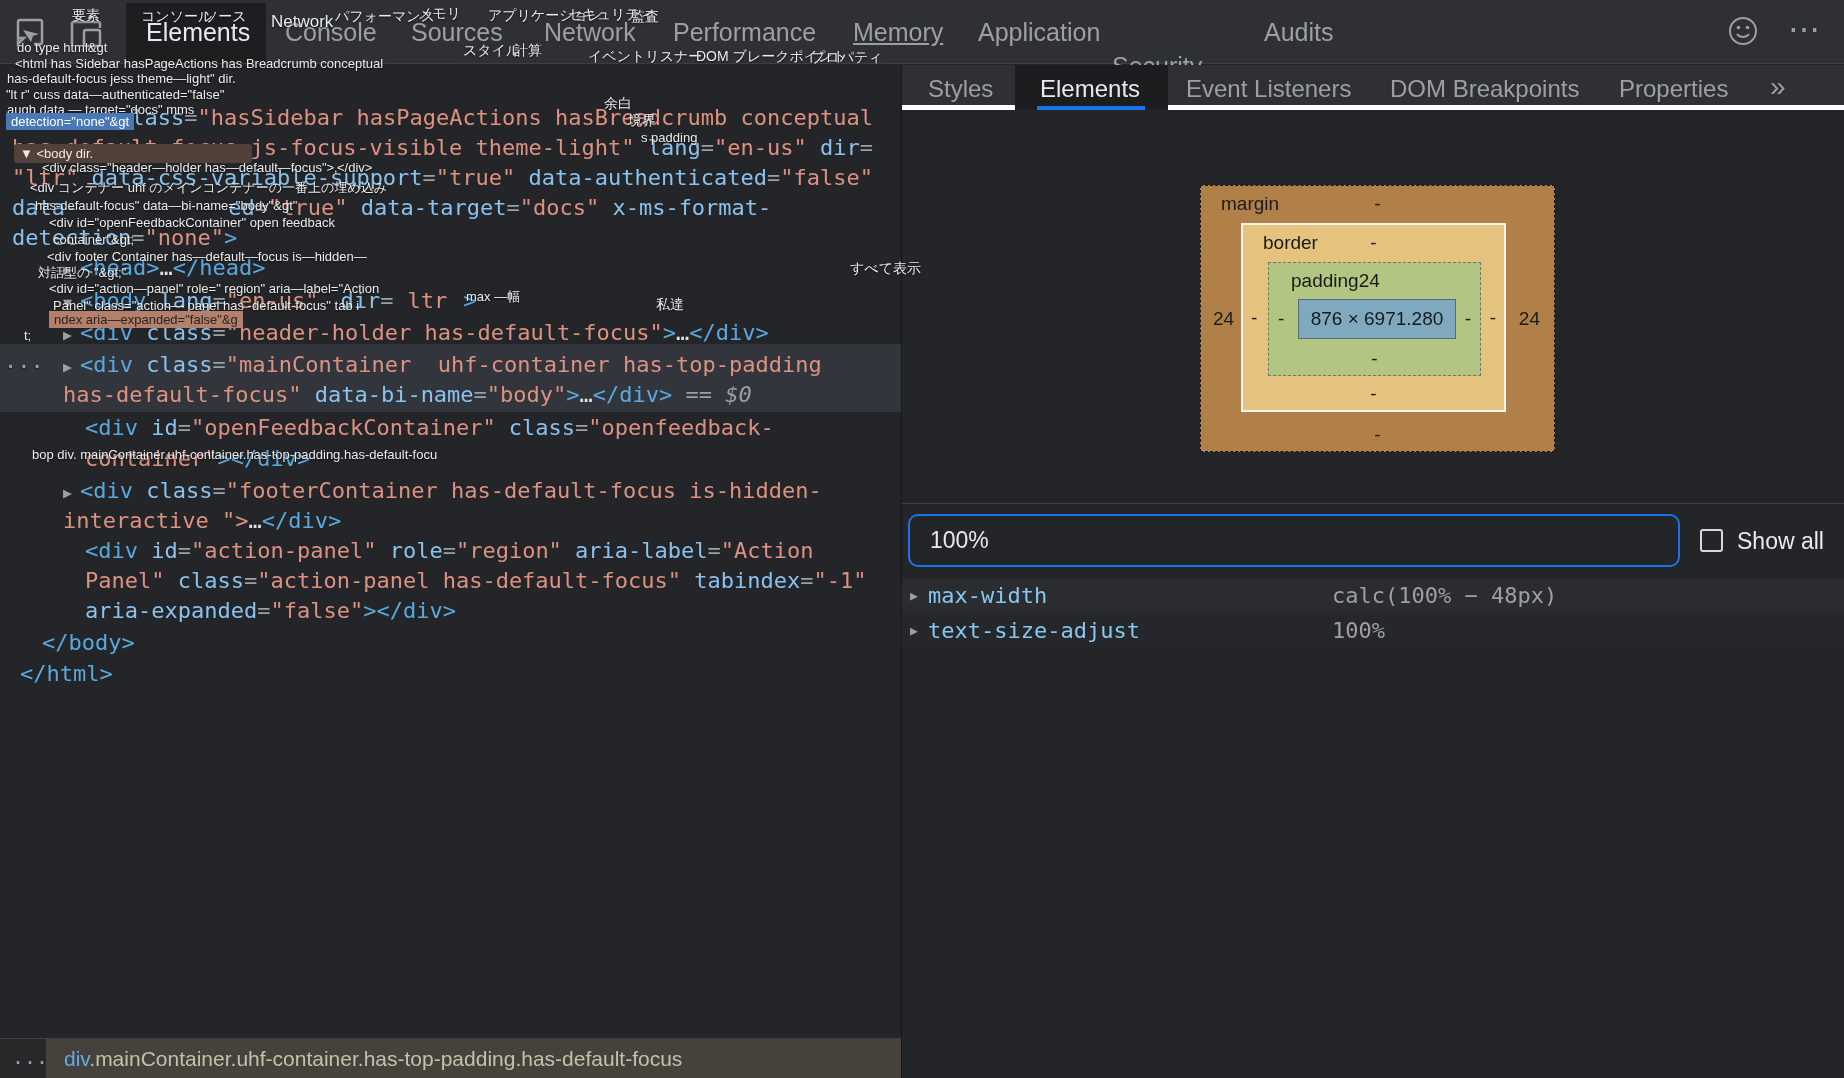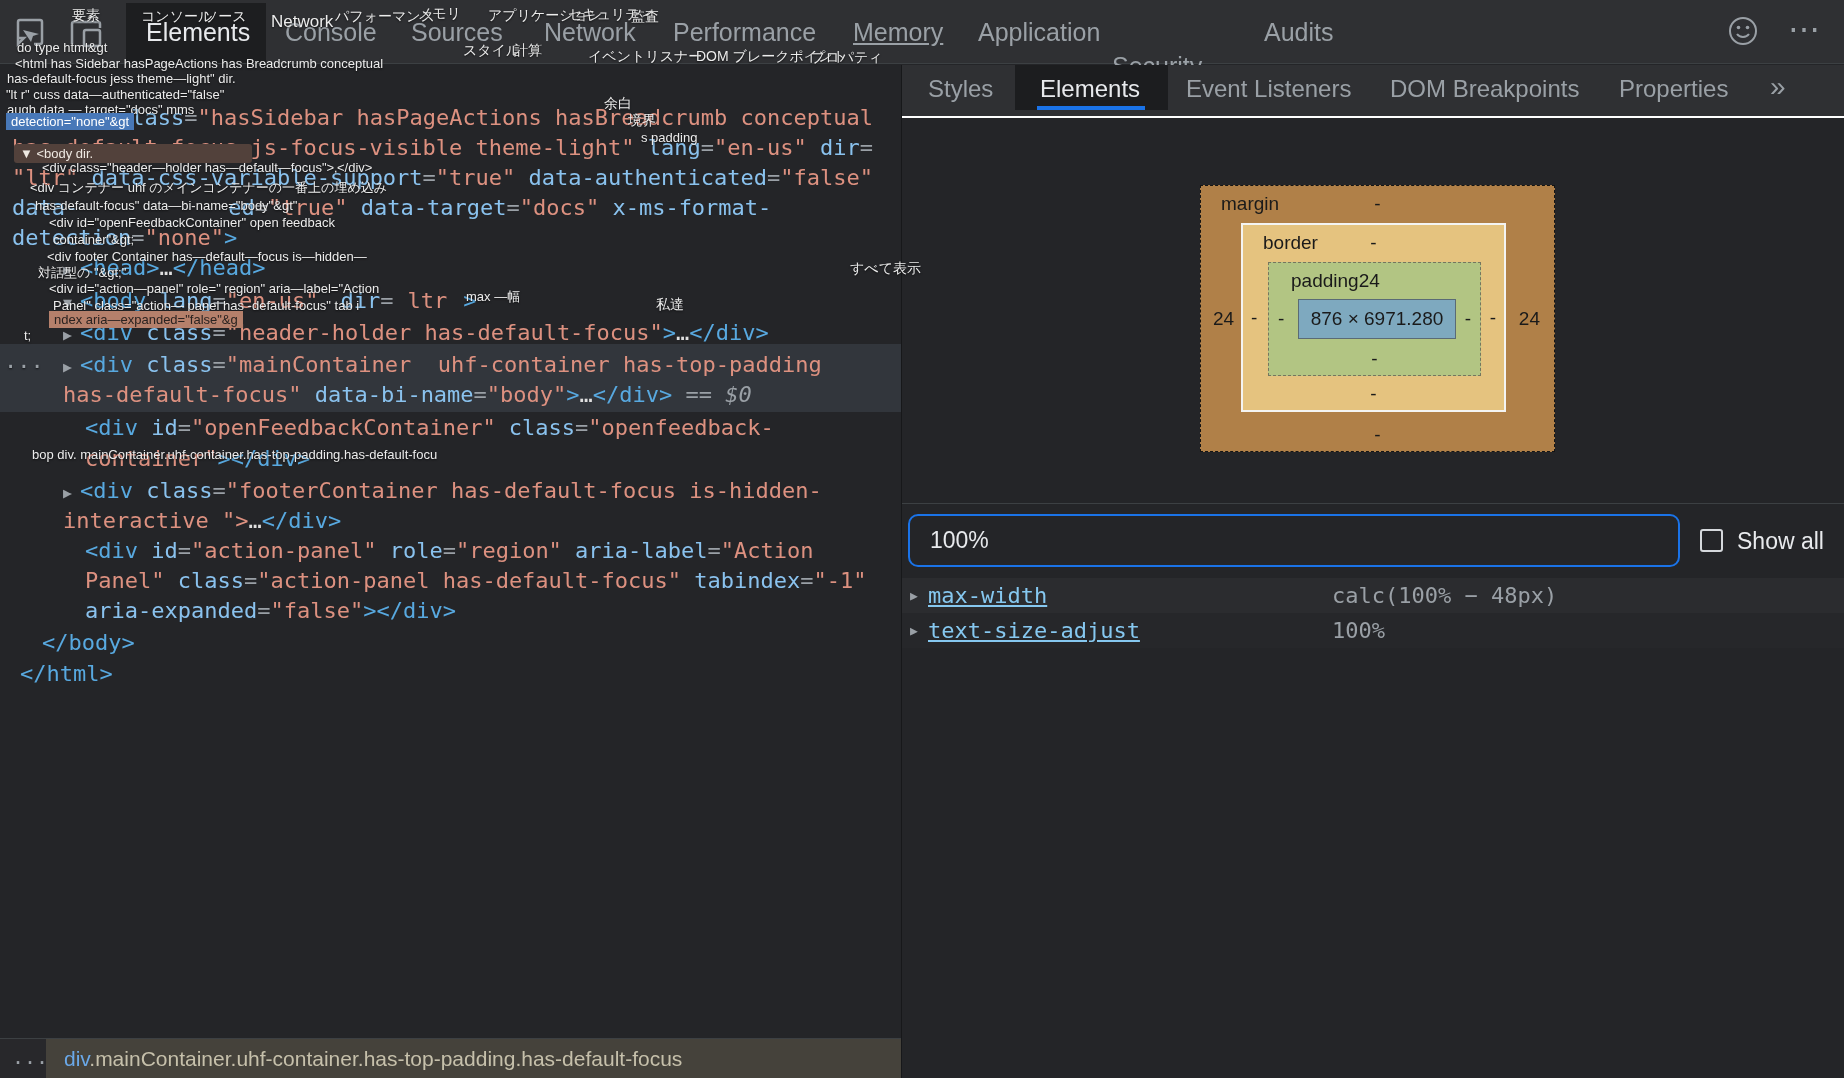--- a/index.html
+++ b/index.html
@@ -6,21 +6,21 @@
   *{box-sizing:border-box;}
 
   
   #toolbar{position:absolute;left:0;top:0;width:1844px;height:64px;background:#2f3033;border-bottom:1px solid #3c4043;z-index:2;}
   .tb-tab{position:absolute;top:18px;font:25px "Liberation Sans",sans-serif;color:#9aa0a6;white-space:pre;cursor:default;}
   .tb-tab.sel{color:#e8eaed;}
   #tb-selbox{position:absolute;left:126px;top:3px;width:140px;height:60px;background:#1d1e20;}
   .tb-icon{position:absolute;color:#9aa0a6;}
 
   
-  #rtabs{position:absolute;left:902px;top:65px;width:942px;height:53px;background:#2f3033;border-bottom:2px solid #ffffff;z-index:2;}
+  #rtabs{position:absolute;left:902px;top:65px;width:942px;height:45px;background:#2f3033;border-bottom:5px solid #ffffff;z-index:2;}
   .r-tab{position:absolute;top:10px;font:24px "Liberation Sans",sans-serif;color:#9aa0a6;white-space:pre;}
   #rtab-selbox{position:absolute;left:113px;top:0px;width:153px;height:45px;background:#1c1d1f;}
   #rtab-underline{position:absolute;left:135px;top:41px;width:108px;height:4px;background:#1a73e8;}
   .r-tab.sel{color:#e8eaed;}
 
   
   #sel-row{position:absolute;left:0;top:344px;width:901px;height:68px;background:#32363c;z-index:4;}
   .code-line{position:absolute;font:22px/30px "DejaVu Sans Mono",monospace;white-space:pre;z-index:10;}
   .cl-tag{color:#58a9e0;} .cl-attr{color:#8ac2ee;} .cl-str{color:#dd9180;}
   .cl-punc{color:#9aa0a6;} .cl-txt{color:#e0e0e0;} .cl-fade{color:#9aa0a6;font-style:italic;}
@@ -56,21 +56,21 @@
   .bm-right{position:absolute;top:50%;transform:translateY(-50%);}
   #bm-pad-toprow{position:absolute;left:22px;top:7px;white-space:pre;}
 
   
   #r-divider{position:absolute;left:902px;top:503px;width:942px;height:1px;background:#3c4043;}
   #filter-input{position:absolute;left:908px;top:514px;width:772px;height:53px;background:transparent;border:2px solid #1a73e8;border-radius:10px;font:23px "Liberation Sans",sans-serif;color:#e8eaed;padding:0 0 0 20px;outline:none;}
   #showall-box{position:absolute;left:1700px;top:529px;width:23px;height:23px;border:2px solid #d5d8dc;border-radius:3px;background:transparent;}
   #showall-label{position:absolute;left:1737px;top:528px;font:23px "Liberation Sans",sans-serif;color:#e8eaed;}
   .prop-row{position:absolute;left:902px;width:942px;height:35px;font:22px/35px "DejaVu Sans Mono",monospace;white-space:pre;}
   .prop-row .tri{position:absolute;left:8px;top:0;font-size:13px;color:#9aa0a6;}
-  .prop-row .pname{position:absolute;left:26px;color:#86c8f0;text-decoration:underline;}
+  .prop-row .pname{position:absolute;left:26px;color:#86c8f0;}
   .prop-row .pval{position:absolute;left:430px;color:#9aa0a6;}
   .prop-row.r0{top:578px;background:#2b2c2f;}
   .prop-row.r1{top:613px;background:#26272a;}
 
   svg{display:block;}
 </style>
 </head>
 <body>
 
 <div id="toolbar">

